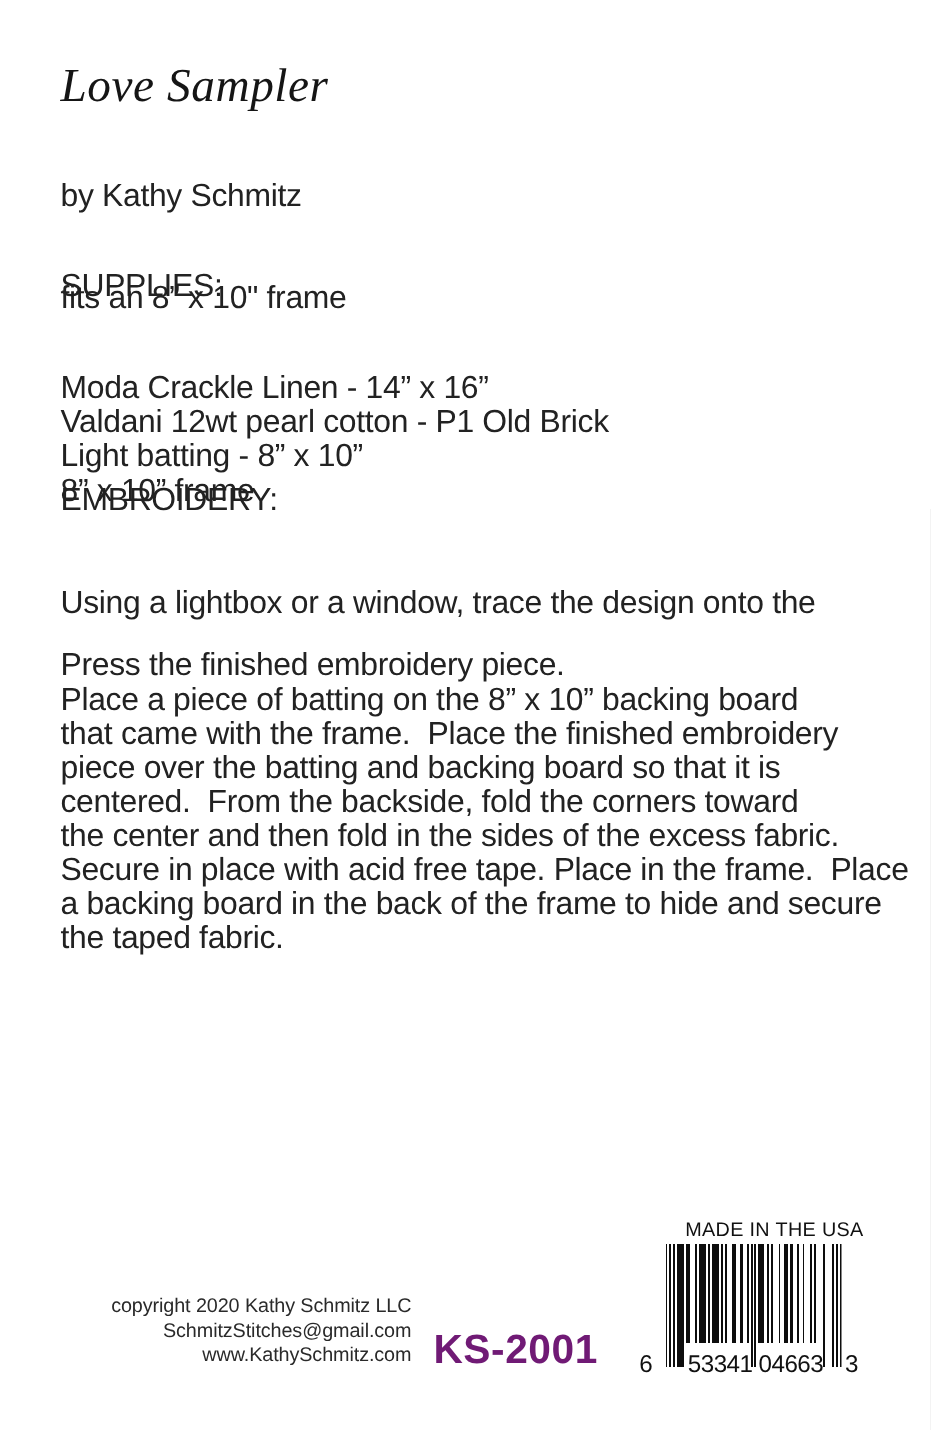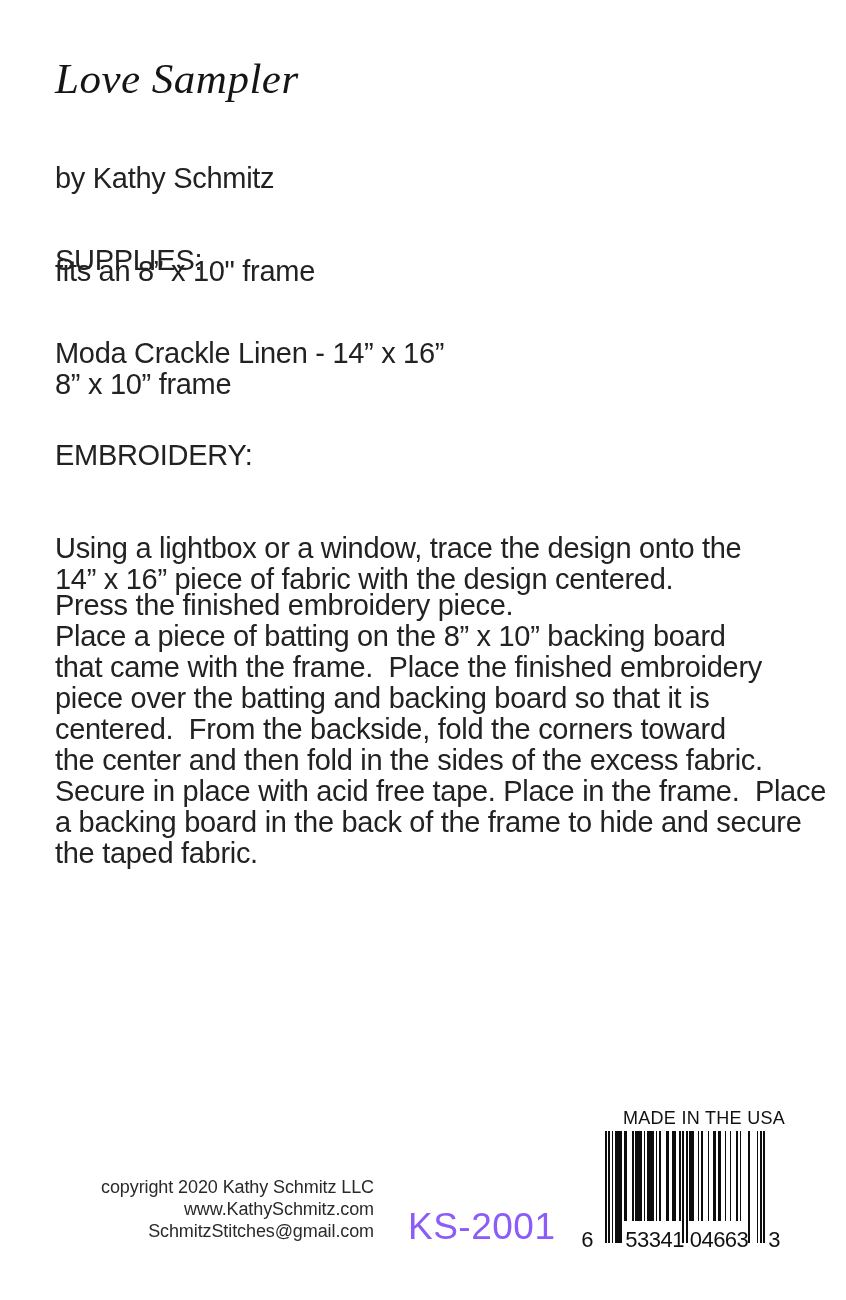--- a/index.html
+++ b/index.html
@@ -43,25 +43,25 @@
     text-align: right;
     font-size: 18px;
     font-weight: 300;
     letter-spacing: -0.1px;
     line-height: 22px;
     color: #2a2a2a;
   }
   .copyright-block .line { height: 22px; white-space: pre; }
 
   .sku {
-    left: 408px; top: 1206px;
+    left: 394px; top: 1206px;
     font-size: 37px;
-    font-weight: 400;
+    font-weight: 700;
     letter-spacing: 0.5px;
-    color: #8b5cf6;
+    color: #701a75;
   }
 
   .barcode-label {
     left: 604px; top: 1108px; width: 200px;
     text-align: center;
     font-size: 18px;
     font-weight: 400;
     letter-spacing: 0.3px;
     color: #111111;
   }
@@ -88,35 +88,35 @@
 
   <div class="abs title">Love Sampler</div>
 
   <div class="abs bodytext header-sub">
     <div class="line">by Kathy Schmitz</div>
     <div class="line">fits an 8” x 10" frame</div>
   </div>
 
   <div class="abs bodytext supplies-block">
     <div class="line">SUPPLIES:</div>
-    <div><div class="line">Moda Crackle Linen - 14” x 16”</div><div class="line">8” x 10” frame</div></div>
+    <div><div class="line">Moda Crackle Linen - 14” x 16”</div><div class="line">Valdani 12wt pearl cotton - P1 Old Brick</div><div class="line">Light batting - 8” x 10”</div><div class="line">8” x 10” frame</div></div>
   </div>
 
   <div class="abs bodytext embroidery-block">
     <div class="line">EMBROIDERY:</div>
-    <div><div class="line">Using a lightbox or a window, trace the design onto the</div><div class="line">14” x 16” piece of fabric with the design centered.</div></div>
+    <div><div class="line">Using a lightbox or a window, trace the design onto the</div></div>
   </div>
 
 
   <div class="abs bodytext para3-block"><div class="line">Press the finished embroidery piece.</div><div class="line">Place a piece of batting on the 8” x 10” backing board</div><div class="line">that came with the frame.  Place the finished embroidery</div><div class="line">piece over the batting and backing board so that it is</div><div class="line">centered.  From the backside, fold the corners toward</div><div class="line">the center and then fold in the sides of the excess fabric.</div><div class="line">Secure in place with acid free tape. Place in the frame.  Place</div><div class="line">a backing board in the back of the frame to hide and secure</div><div class="line">the taped fabric.</div></div>
 
   <div class="abs copyright-block">
       <div class="line">copyright 2020 Kathy Schmitz LLC</div>
+      <div class="line">SchmitzStitches@gmail.com</div>
       <div class="line">www.KathySchmitz.com</div>
-      <div class="line">SchmitzStitches@gmail.com</div>
     </div>
 
   <div class="abs sku">KS-2001</div>
 
   <div class="abs barcode-label">MADE IN THE USA</div>
 
   <div class="abs barcode-bars"><svg width="160" height="112" viewBox="0 0 95 112" preserveAspectRatio="none" shape-rendering="crispEdges">
         <rect x="0" y="0" width="1" height="112" fill="#0d0d0d"></rect>
         <rect x="2" y="0" width="1" height="112" fill="#0d0d0d"></rect>
         <rect x="4" y="0" width="1" height="112" fill="#0d0d0d"></rect>

